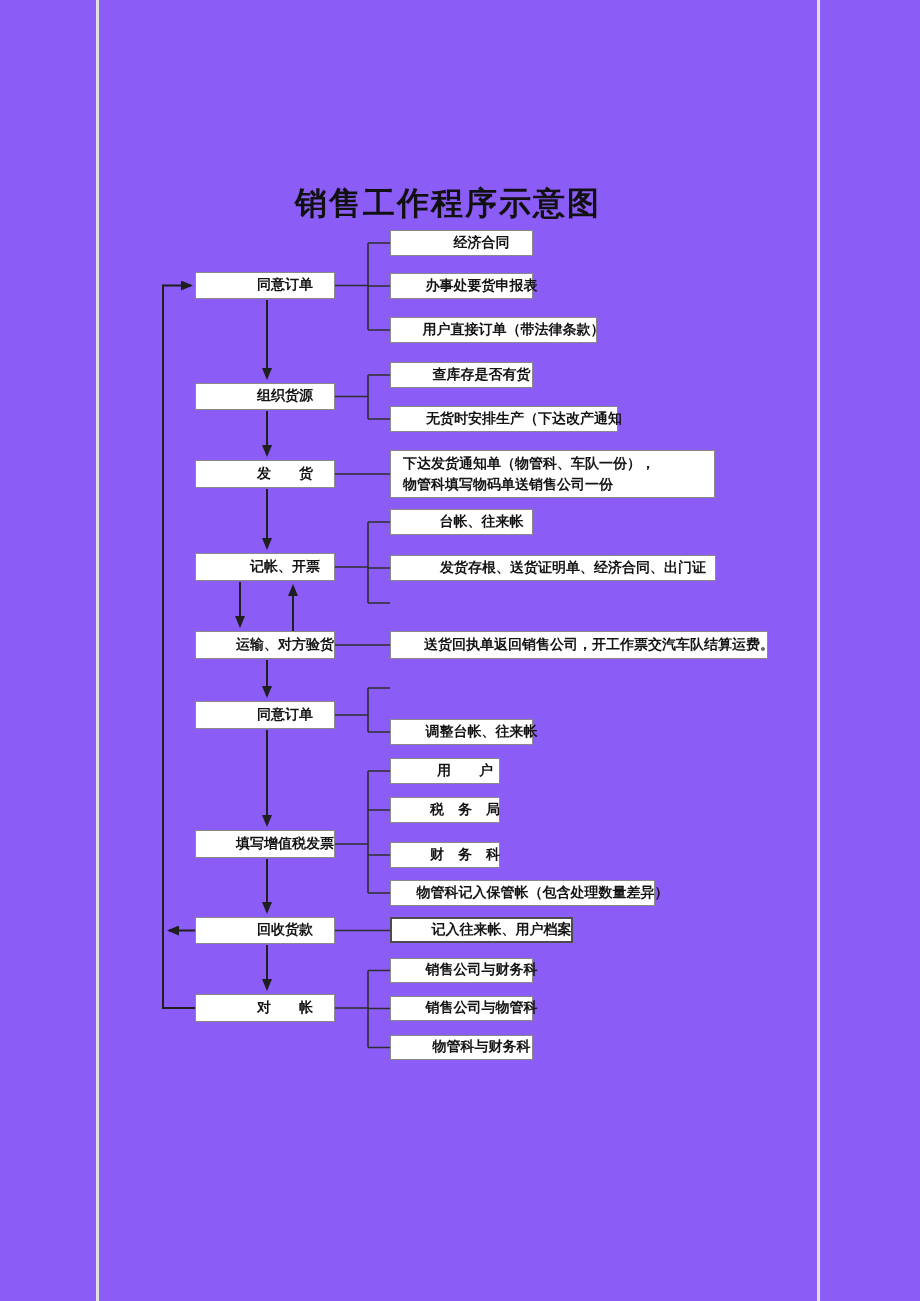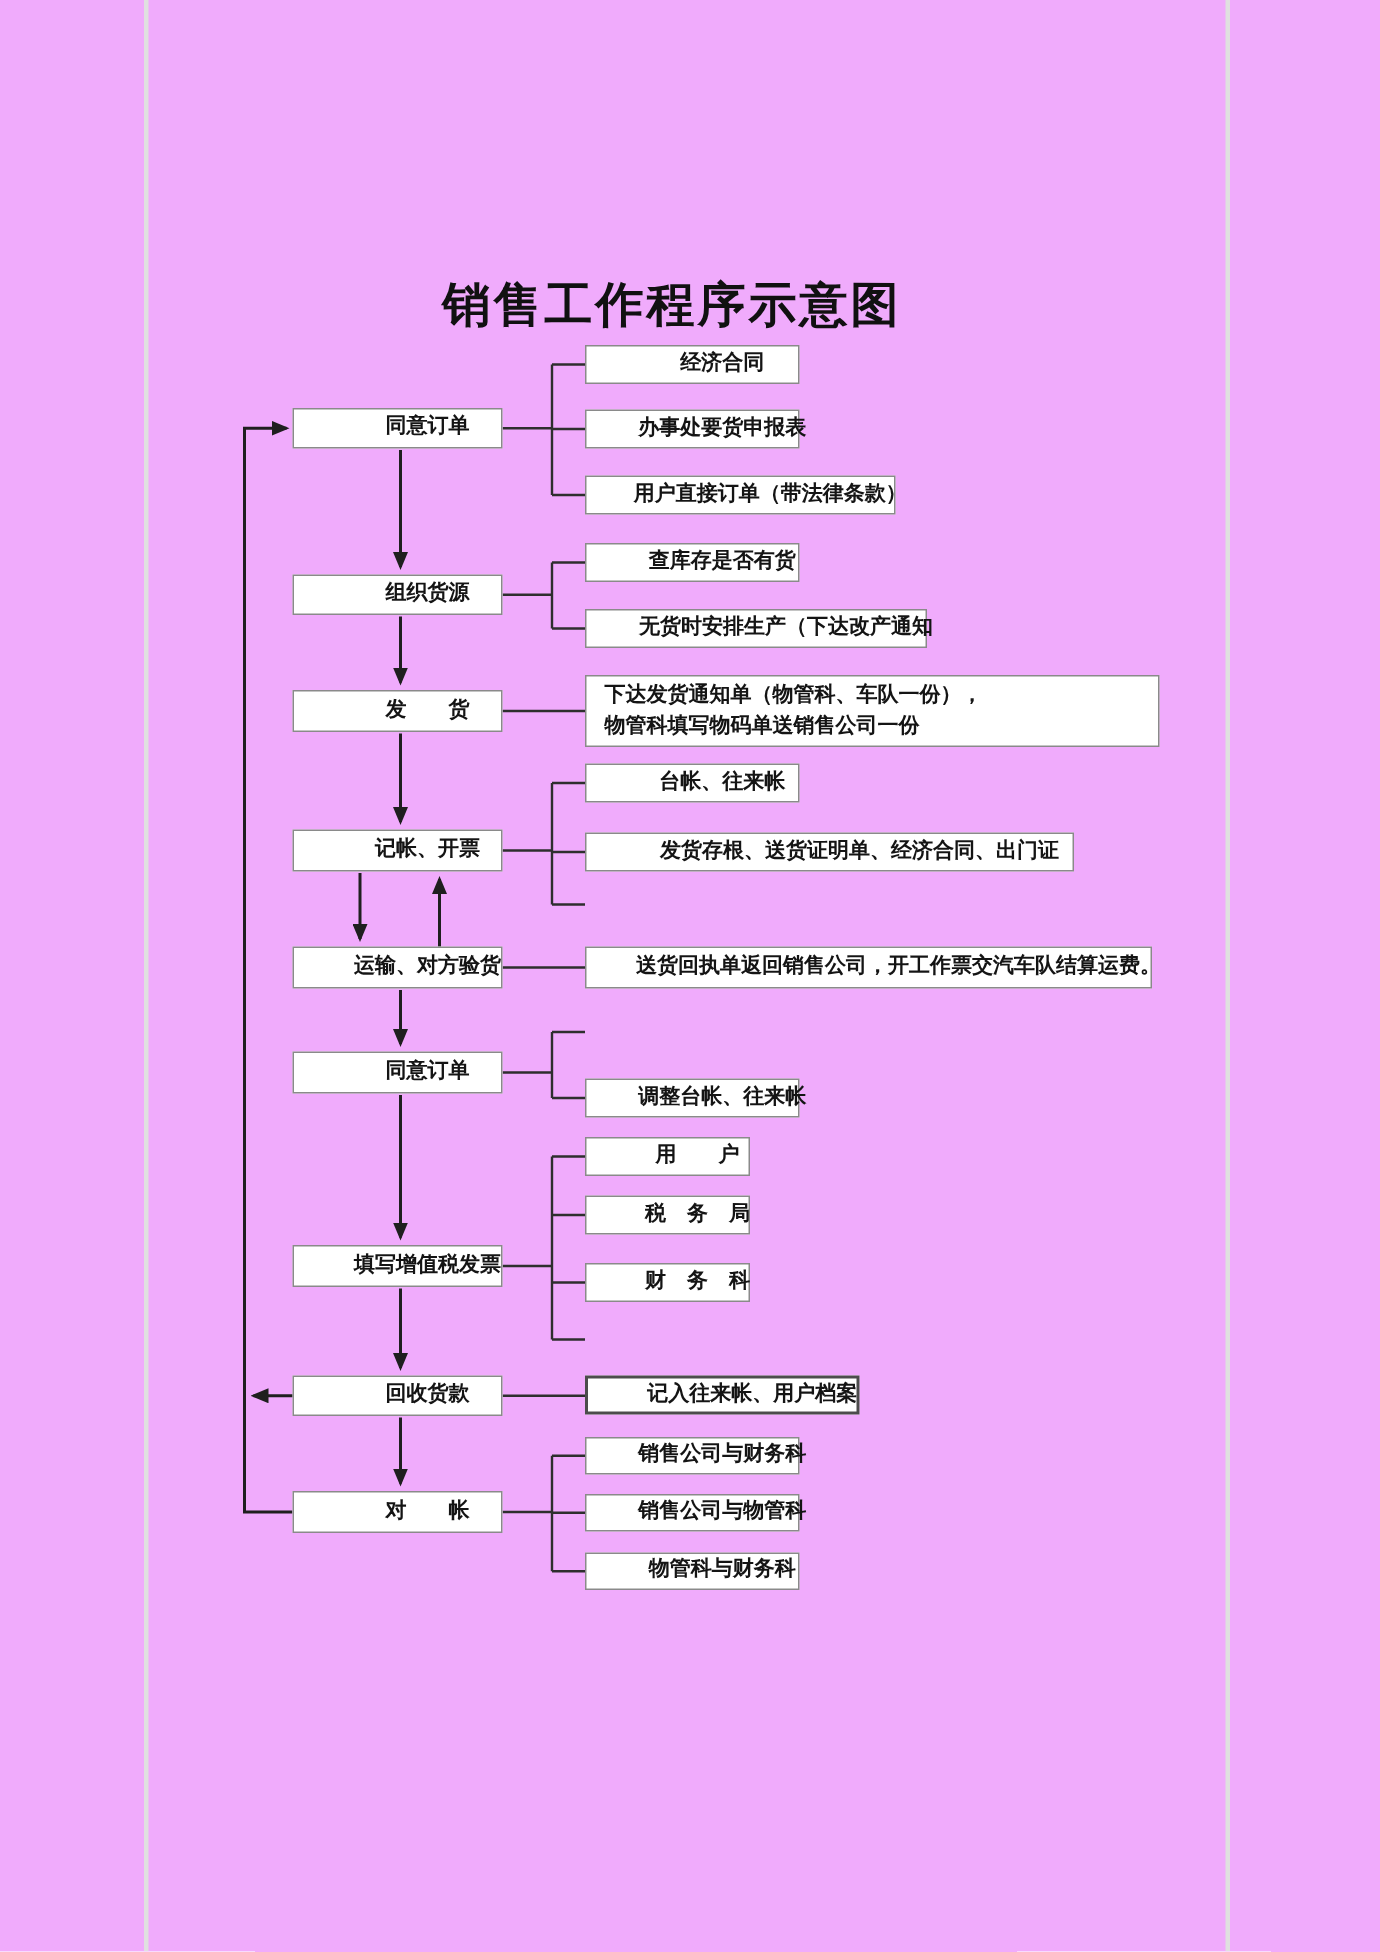--- a/index.html
+++ b/index.html
@@ -1,20 +1,20 @@
 <!DOCTYPE html>
 <html><head>
 <meta charset="utf-8">
 <style>
   html, body { margin: 0; padding: 0; background: #ffffff; }
   .page {
     position: relative;
     width: 920px;
     height: 1301px;
-    background: #f0abfc;
+    background: #8b5cf6;
     overflow: hidden;
     font-family: "Liberation Serif", "DejaVu Serif", serif;
   }
   .edge-shadow {
     position: absolute;
     top: 0;
     width: 3px;
     height: 1301px;
     background: #e0e0e0;
   }
@@ -129,33 +129,34 @@
   <div class="box" style="left:195px; top:917px; width:140px; height:27px">回收货款</div>
   <div class="box" style="left:195px; top:994px; width:140px; height:28px">对　　帐</div>
 
   <div class="box" style="left:390px; top:230px; width:143px; height:26px">经济合同</div>
   <div class="box" style="left:390px; top:273px; width:143px; height:26px">办事处要货申报表</div>
   <div class="box" style="left:390px; top:317px; width:207px; height:26px">用户直接订单（带法律条款）</div>
 
   <div class="box" style="left:390px; top:362px; width:143px; height:26px">查库存是否有货</div>
   <div class="box" style="left:390px; top:406px; width:228px; height:26px">无货时安排生产（下达改产通知</div>
 
-  <div class="box multiline" style="left:390px; top:450px; width:383px; height:48px">下达发货通知单（物管科、车队一份），
+  <div class="box multiline" style="left:390px; top:450px; width:325px; height:48px">下达发货通知单（物管科、车队一份），
 物管科填写物码单送销售公司一份</div>
 
   <div class="box" style="left:390px; top:509px; width:143px; height:26px">台帐、往来帐</div>
   <div class="box" style="left:390px; top:555px; width:326px; height:26px">发货存根、送货证明单、经济合同、出门证</div>
 
   <div class="box" style="left:390px; top:631px; width:378px; height:28px">送货回执单返回销售公司，开工作票交汽车队结算运费。</div>
 
   <div class="box" style="left:390px; top:719px; width:143px; height:26px">调整台帐、往来帐</div>
 
   <div class="box" style="left:390px; top:758px; width:110px; height:26px">用　　户</div>
   <div class="box" style="left:390px; top:797px; width:110px; height:26px">税　务　局</div>
   <div class="box" style="left:390px; top:842px; width:110px; height:26px">财　务　科</div>
+  <div class="box" style="left:390px; top:880px; width:265px; height:26px">物管科记入保管帐（包含处理数量差异）</div>
 
   <div class="box heavy" style="left:390px; top:917px; width:183px; height:26px">记入往来帐、用户档案</div>
 
   <div class="box" style="left:390px; top:958px; width:143px; height:25px">销售公司与财务科</div>
   <div class="box" style="left:390px; top:996px; width:143px; height:25px">销售公司与物管科</div>
   <div class="box" style="left:390px; top:1035px; width:143px; height:25px">物管科与财务科</div>
 
 </div>
 
 </body></html>

